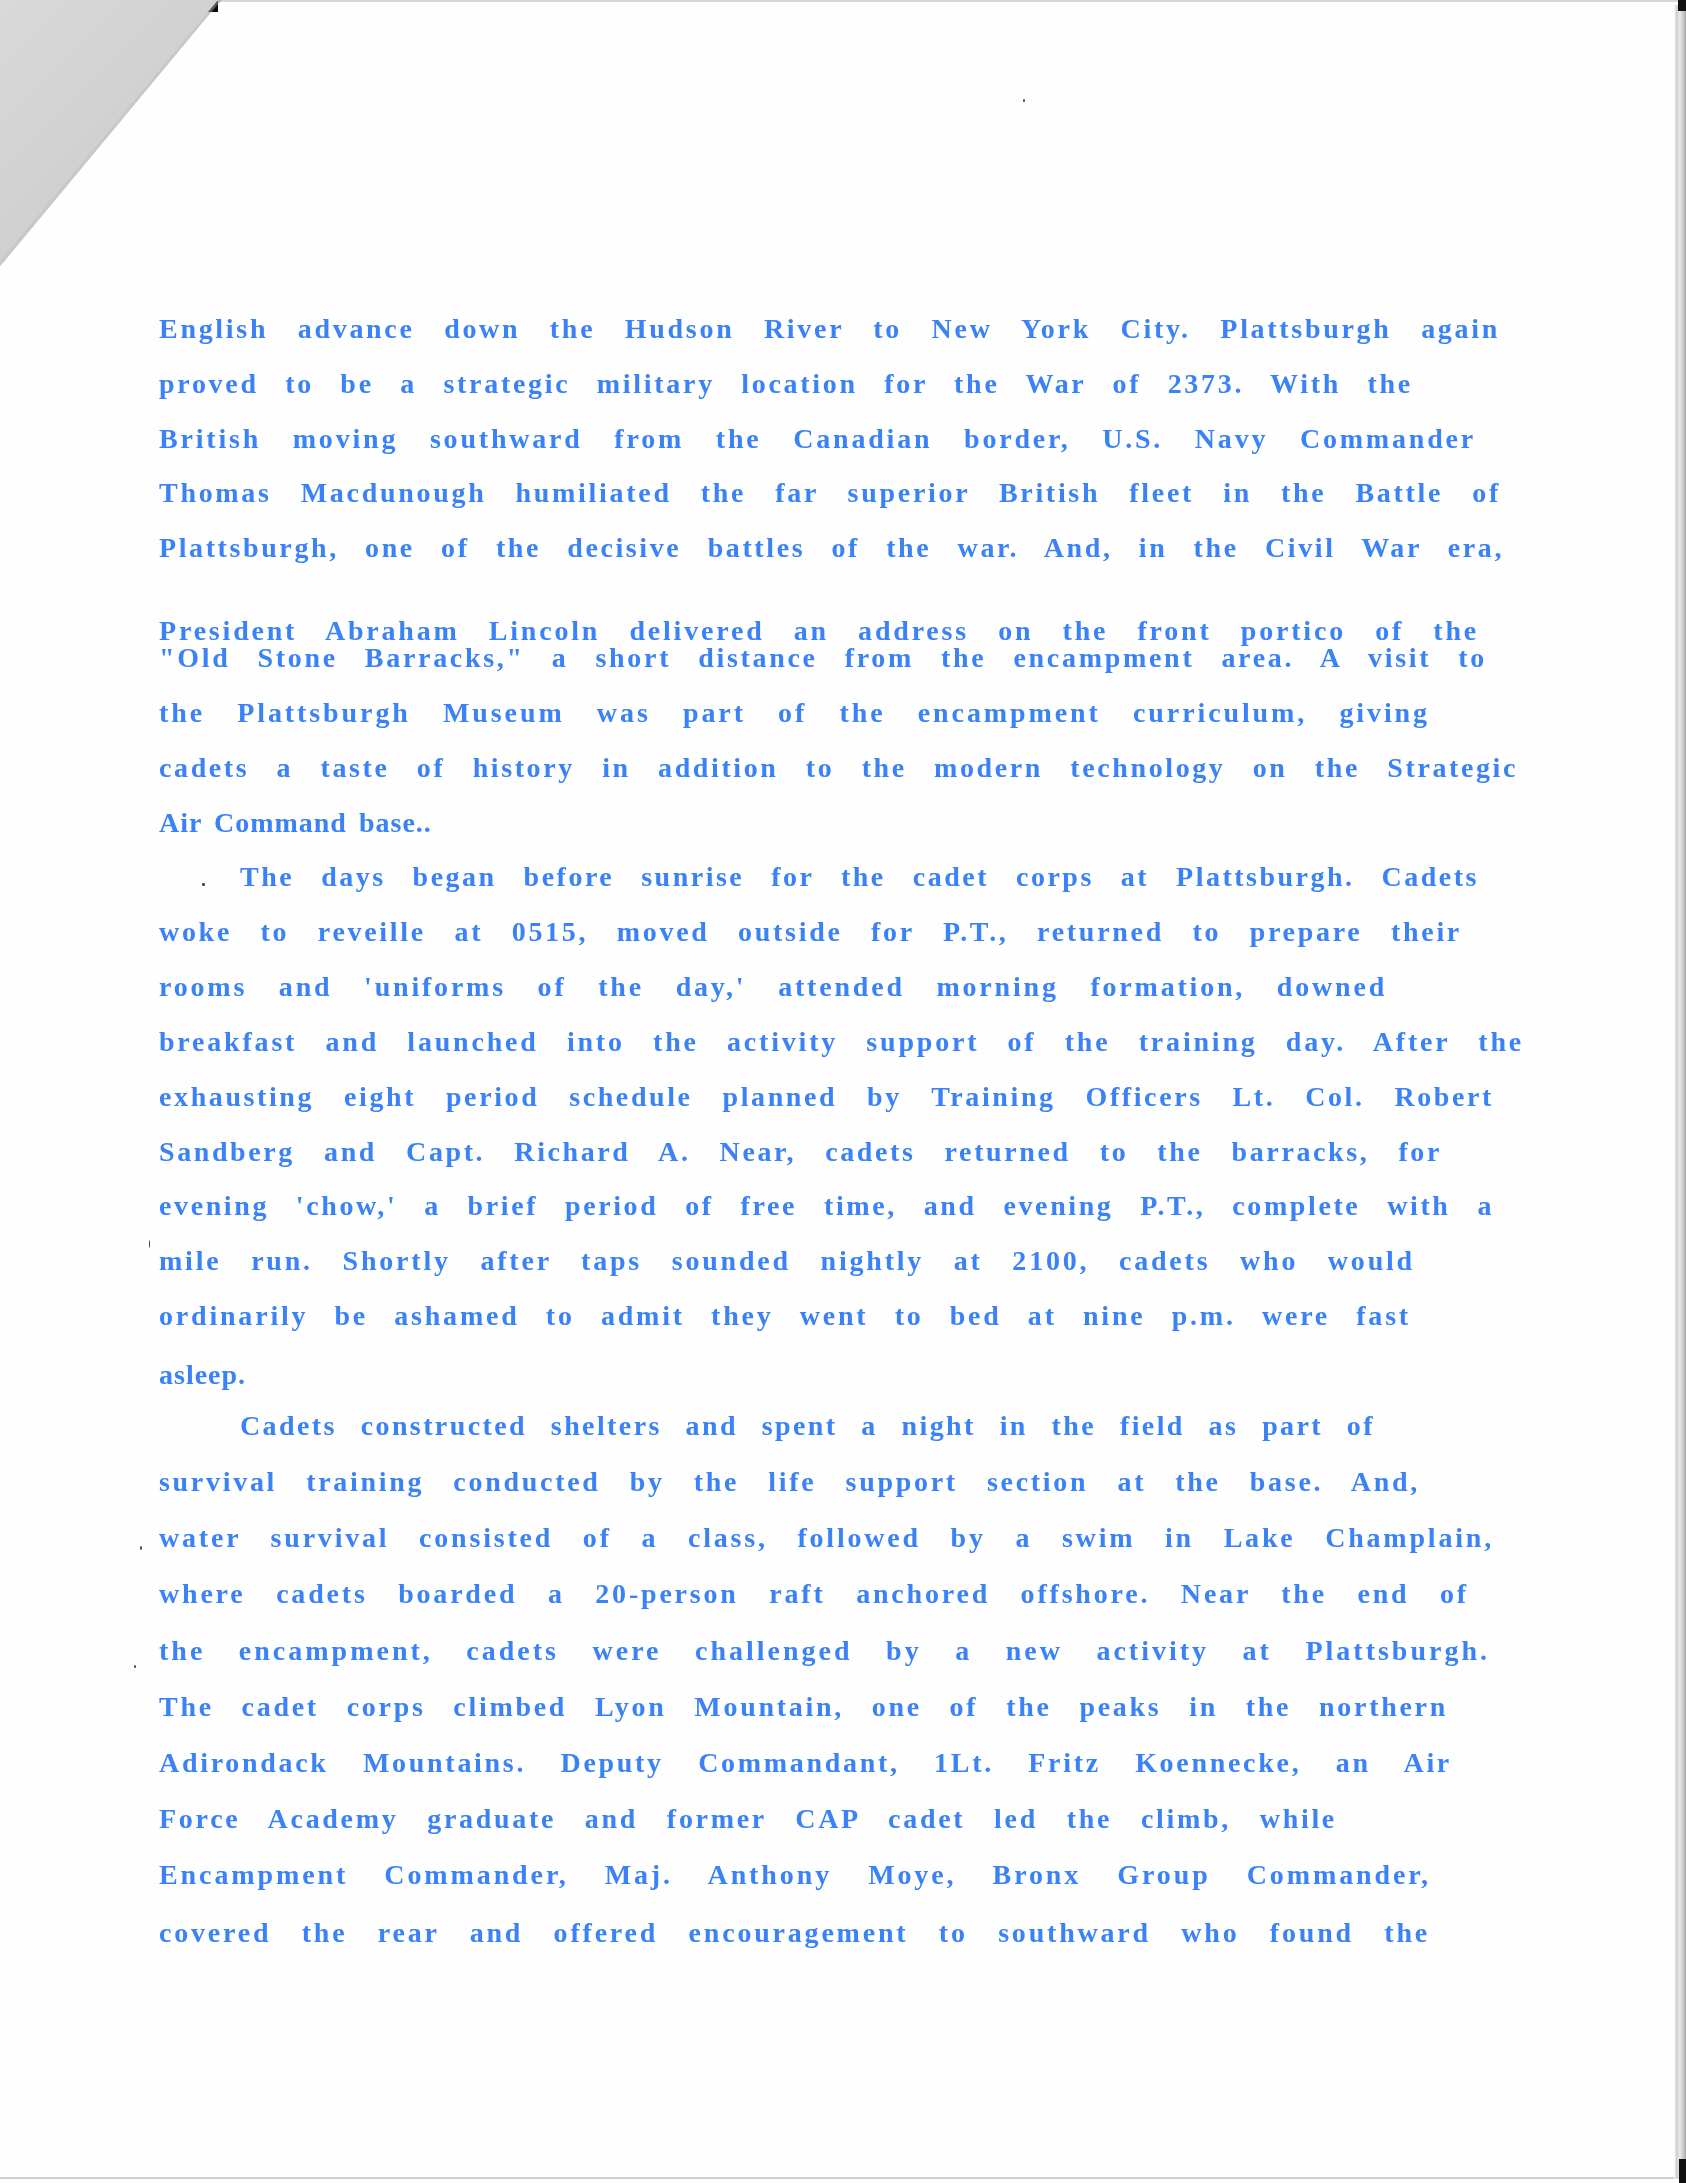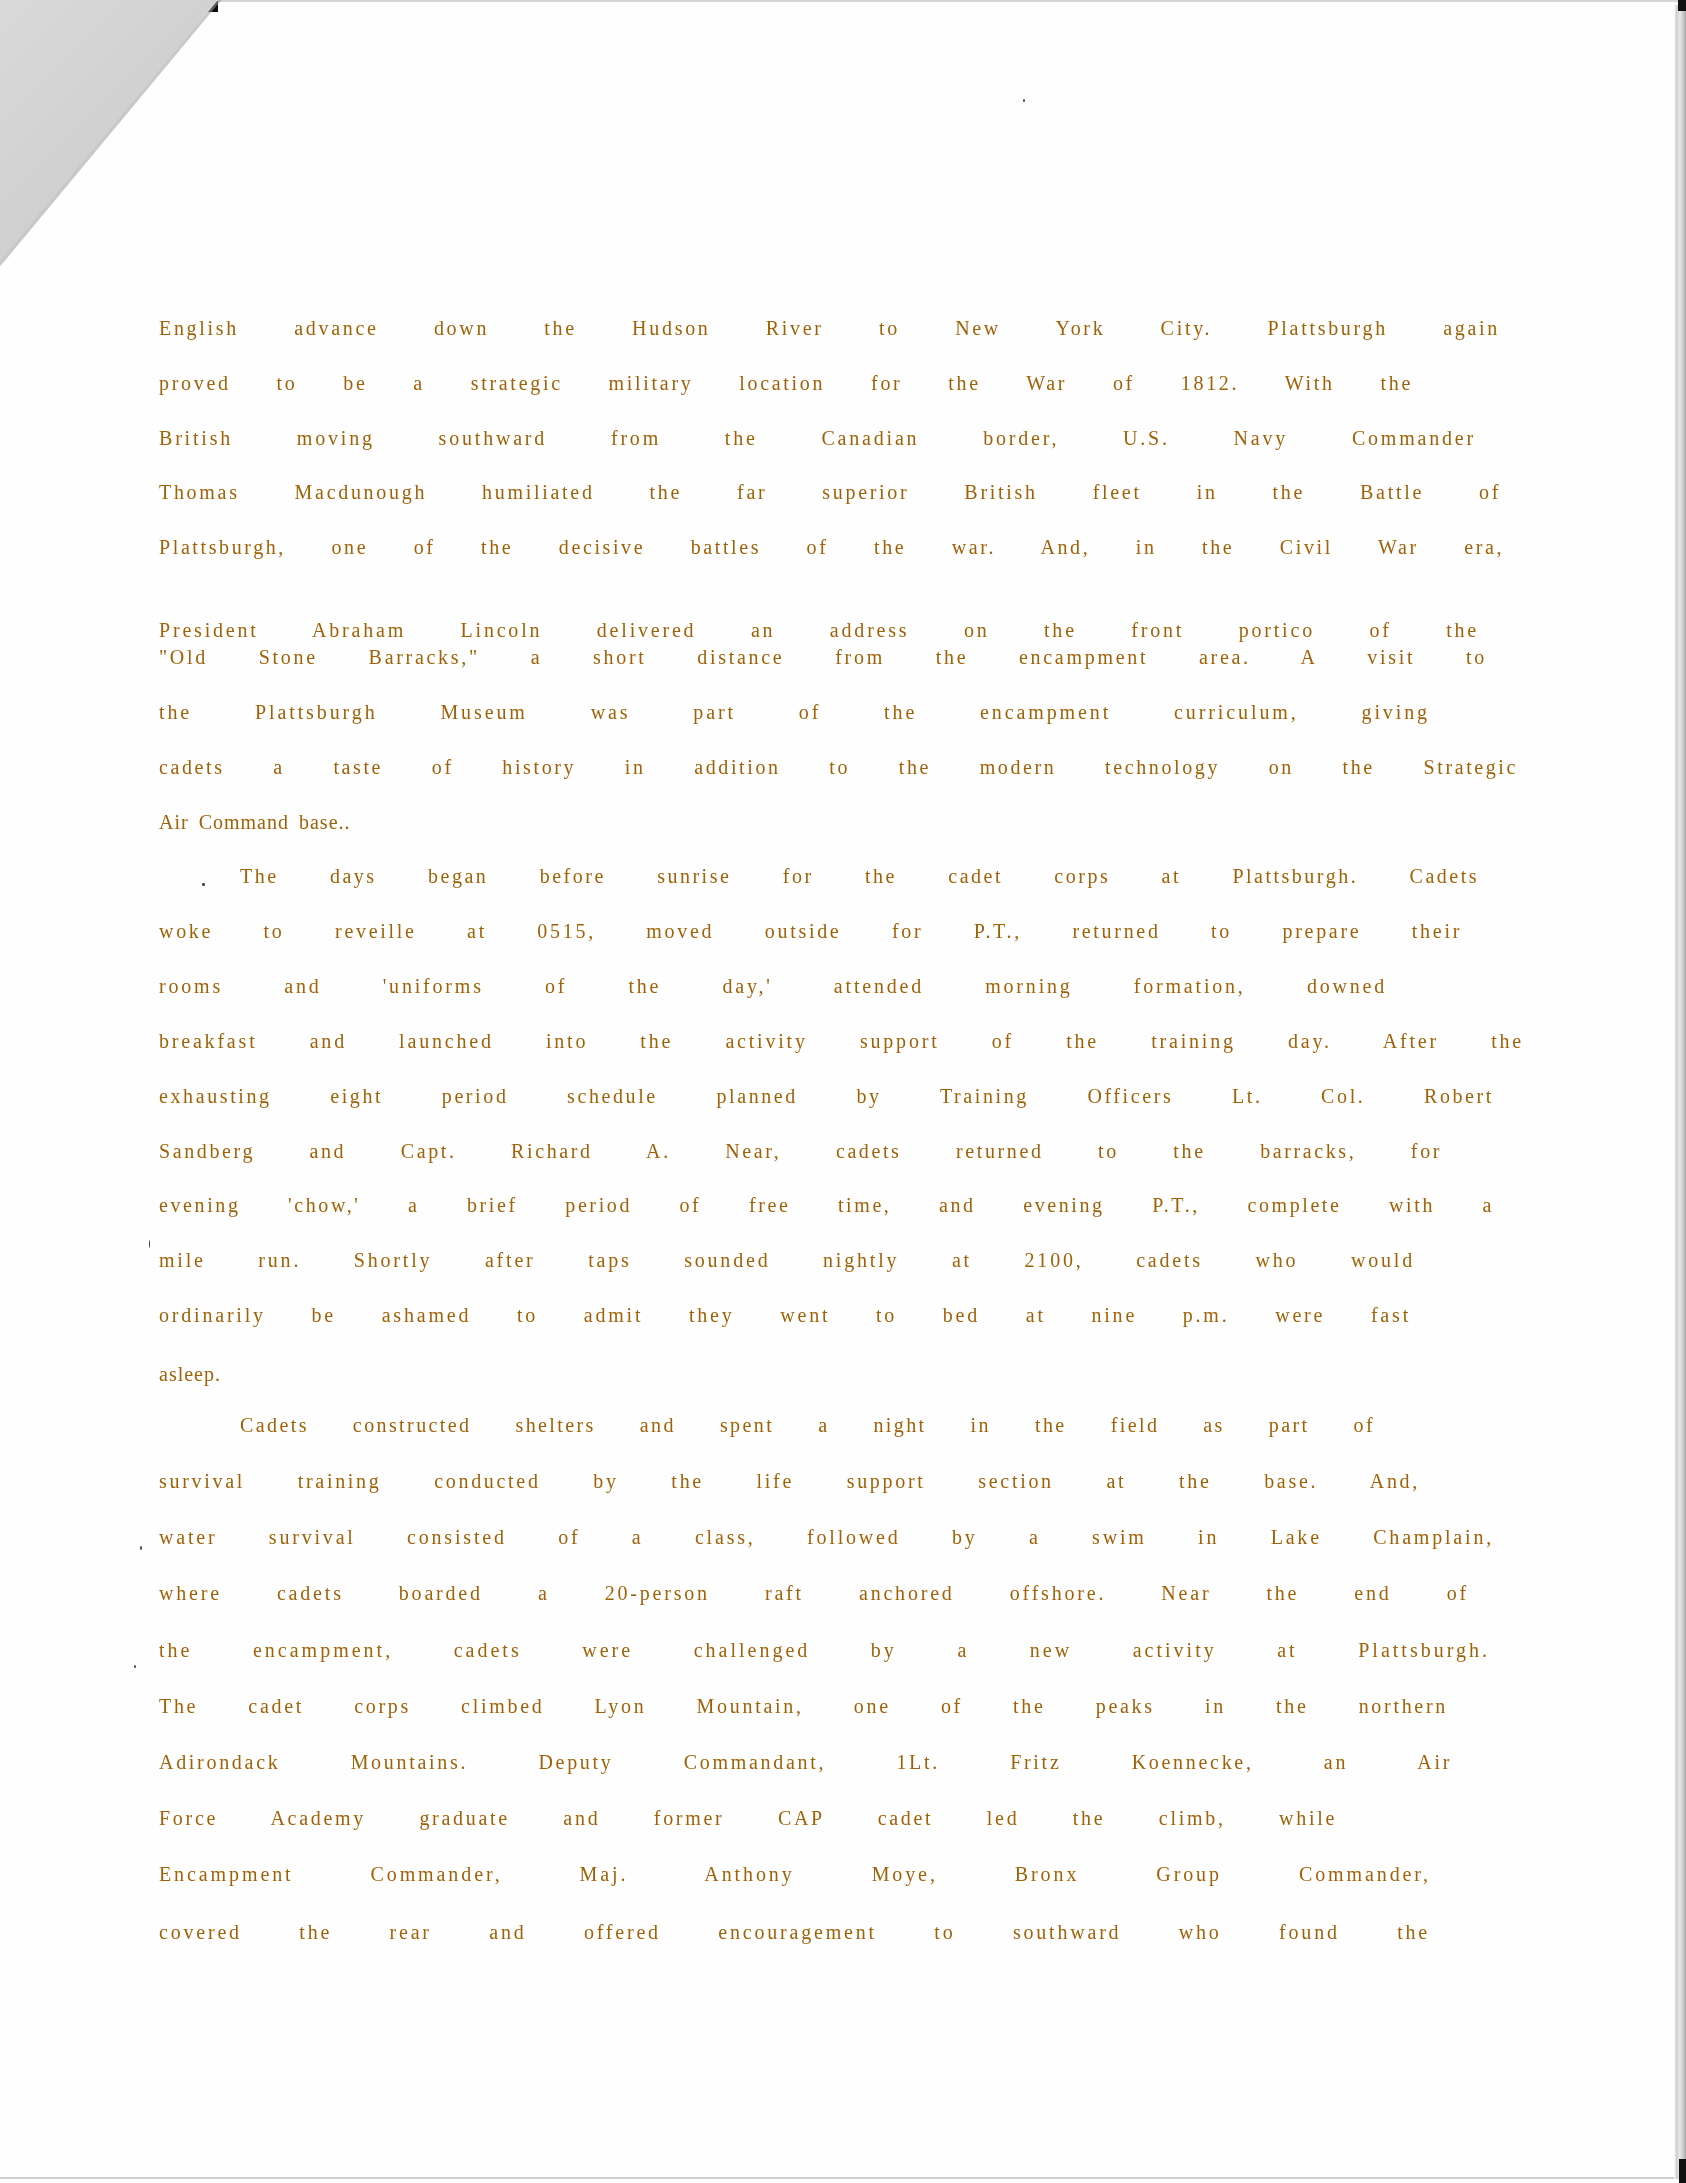--- a/index.html
+++ b/index.html
@@ -43,30 +43,31 @@
     position: absolute; left: 1679px; top: 2159px; width: 7.3px; height: 24px; background: #111;
   }
   .bottom-edge-line {
     position: absolute; left: 0; top: 2177px; width: 1674px; height: 2px; background: #cfcfcf;
   }
   .speck { position: absolute; background: #444; border-radius: 50%; }
 
   .body-text { position: absolute; left: 0; top: 0; width: 1686px; height: 2183px; }
   .line {
     position: absolute;
-    font-size: 20px;
+    font-size: 28px;
     line-height: 37px;
     height: 37px;
     white-space: nowrap;
     text-align: justify;
     text-align-last: justify;
     letter-spacing: 1px;
     word-spacing: 4px;
-    color: #a16207;
+    color: #3b82f6;
     transform-origin: left center;
+    font-weight: bold;
   }
   .line.last {
     text-align: left;
     text-align-last: left;
   }
 </style>
 </head>
 <body>
 
 <div class="page">
@@ -81,21 +82,21 @@
 
   <div class="speck" style="left:1023px;top:99px;width:2px;height:3.3px;"></div>
   <div class="speck" style="left:202px;top:883px;width:2.6px;height:2.6px;"></div>
   <div class="speck" style="left:149px;top:1240px;width:1.3px;height:8px;"></div>
   <div class="speck" style="left:140px;top:1546px;width:2px;height:4px;"></div>
   <div class="speck" style="left:134px;top:1665px;width:2px;height:3.3px;"></div>
 
   <div class="body-text" id="body-text">
       <div>
         <div class="line" style="left: 159px; top: 310px; width: 1341px; text-align: justify; letter-spacing: 2.7px;">English advance down the Hudson River to New York City.  Plattsburgh again</div>
-        <div class="line" style="left: 159px; top: 365px; width: 1254px; text-align: justify; letter-spacing: 2.7px;">proved to be a strategic military location for the War of 1812.  With the</div>
+        <div class="line" style="left: 159px; top: 365px; width: 1254px; text-align: justify; letter-spacing: 2.7px;">proved to be a strategic military location for the War of 2373.  With the</div>
         <div class="line" style="left: 159px; top: 420px; width: 1317px; text-align: justify; letter-spacing: 2.8px;">British moving southward from the Canadian border, U.S. Navy Commander</div>
         <div class="line" style="left: 159px; top: 474px; width: 1342px; text-align: justify; letter-spacing: 2.7px;">Thomas Macdunough humiliated the far superior British fleet in the Battle of</div>
         <div class="line" style="left: 159px; top: 529px; width: 1345px; text-align: justify; letter-spacing: 2.6px;">Plattsburgh, one of the decisive battles of the war.  And, in the Civil War era,</div>
         <div class="line" style="left: 159px; top: 612px; width: 1320px; text-align: justify; letter-spacing: 2.8px;">President Abraham Lincoln delivered an address on the front portico of the</div>
         <div class="line" style="left: 159px; top: 639px; width: 1328px; text-align: justify; letter-spacing: 2.7px;">"Old Stone Barracks," a short distance from the encampment area.  A visit to</div>
         <div class="line" style="left: 159px; top: 694px; width: 1271px; text-align: justify; letter-spacing: 2.9px;">the Plattsburgh Museum was part of the encampment curriculum, giving</div>
         <div class="line" style="left: 159px; top: 749px; width: 1359px; text-align: justify; letter-spacing: 2.6px;">cadets a taste of history in addition to the modern technology on the Strategic</div>
         <div class="line last" style="left: 159px; top: 804px; width: 281px; transform: scaleX(1);">Air Command base..</div>
       </div>
       <div>

